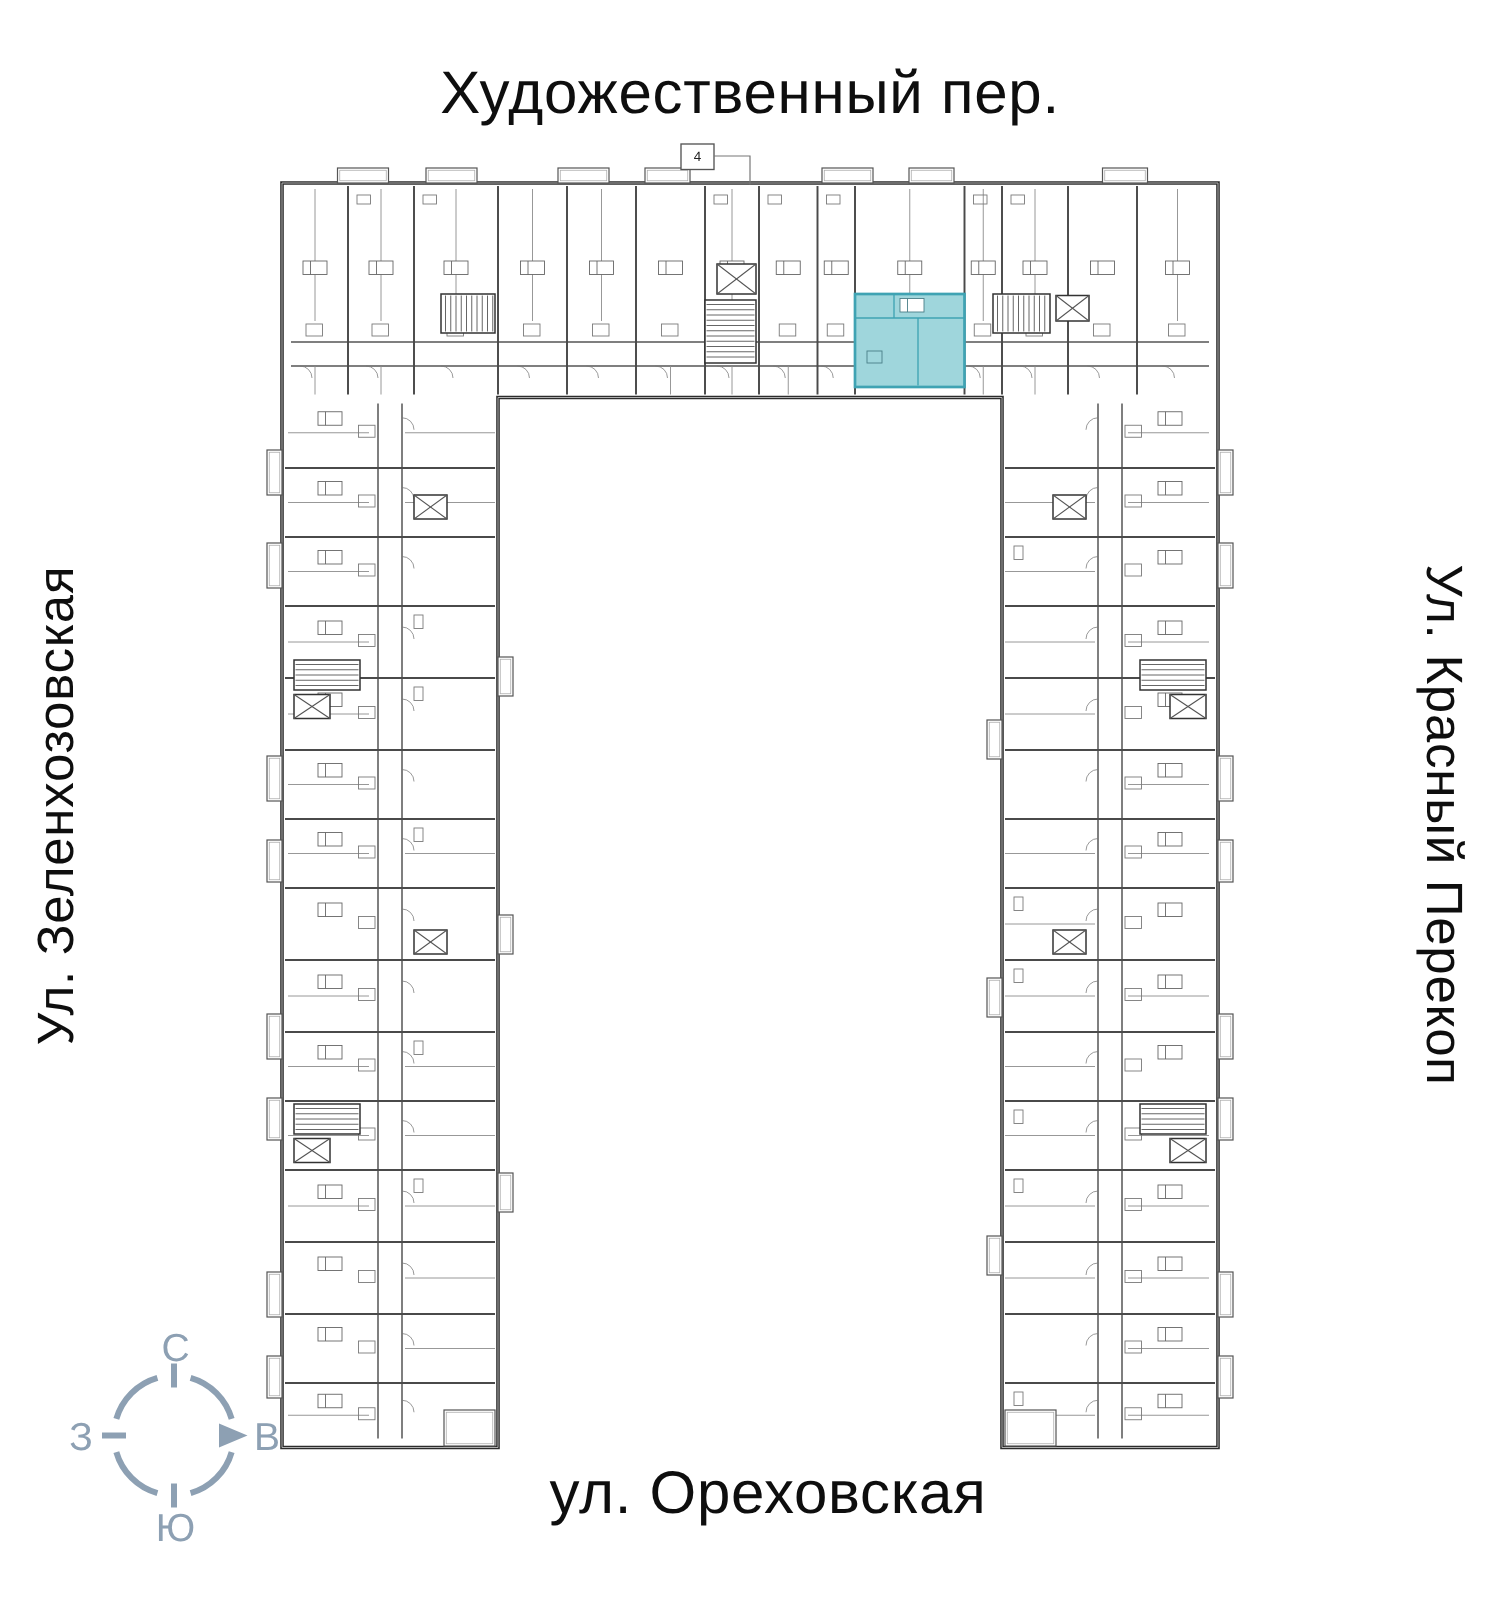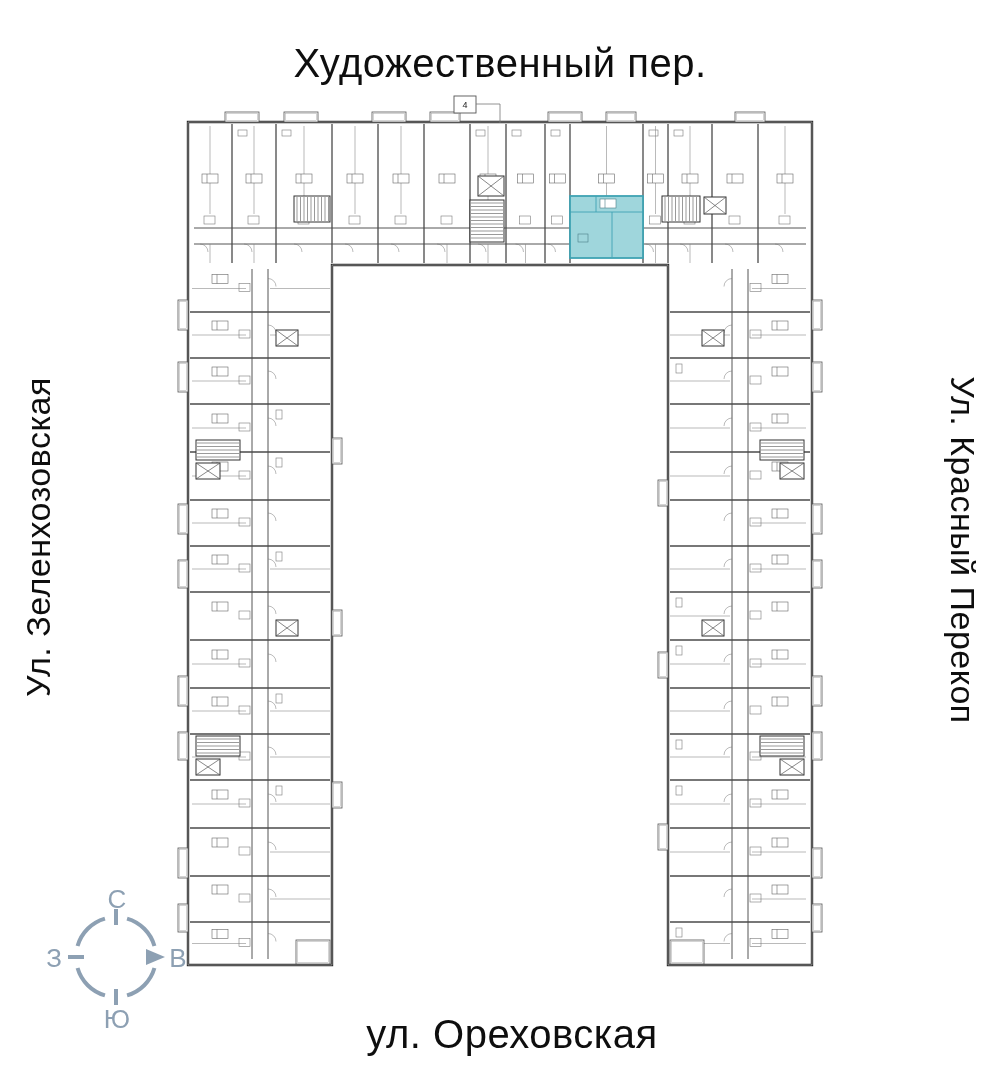--- a/index.html
+++ b/index.html
@@ -2,21 +2,21 @@
 <html><head>
 <meta charset="utf-8">
 <style>
   html,body{margin:0;padding:0;background:#fff;}
   #stage{position:relative;width:1000px;height:1067px;background:#fff;overflow:hidden;
          font-family:"Liberation Sans", sans-serif;border-radius:16px;}
   .street{position:absolute;color:#0e0e0e;white-space:nowrap;letter-spacing:0.5px;}
   .street.h{font-size:40px;}
   .street.v{font-size:34px;}
   #street-top{left:500px;top:63px;transform:translate(-50%,-50%);}
-  #street-bottom{left:512px;top:996px;transform:translate(-50%,-50%);margin-top:38px;}
+  #street-bottom{left:512px;top:996px;transform:translate(-50%,-50%);}
   #street-left{left:38px;top:537px;transform:translate(-50%,-50%) rotate(-90deg);}
   #street-right{left:962px;top:550px;transform:translate(-50%,-50%) rotate(90deg);}
   .compass-letter{position:absolute;font-size:26px;transform:translate(-50%,-50%);}
   svg{position:absolute;left:0;top:0;}
 </style>
 </head>
 <body>
 
 <div id="stage">
 

